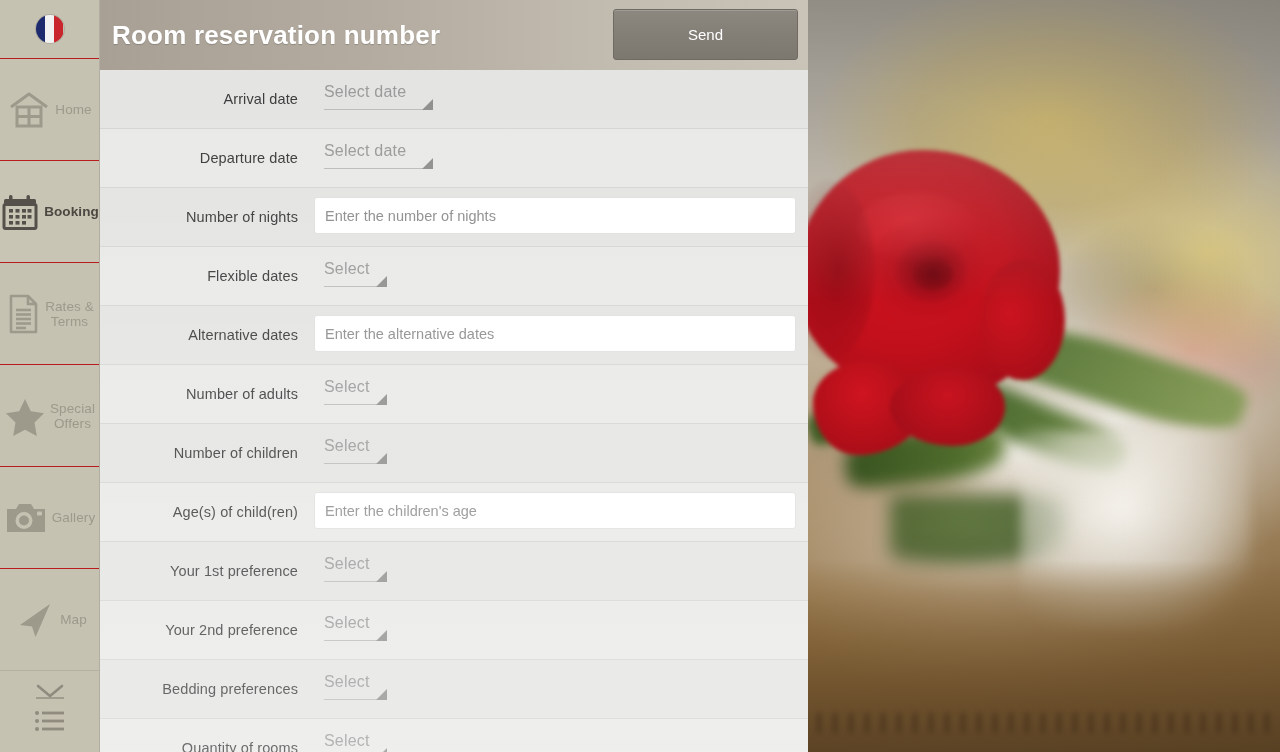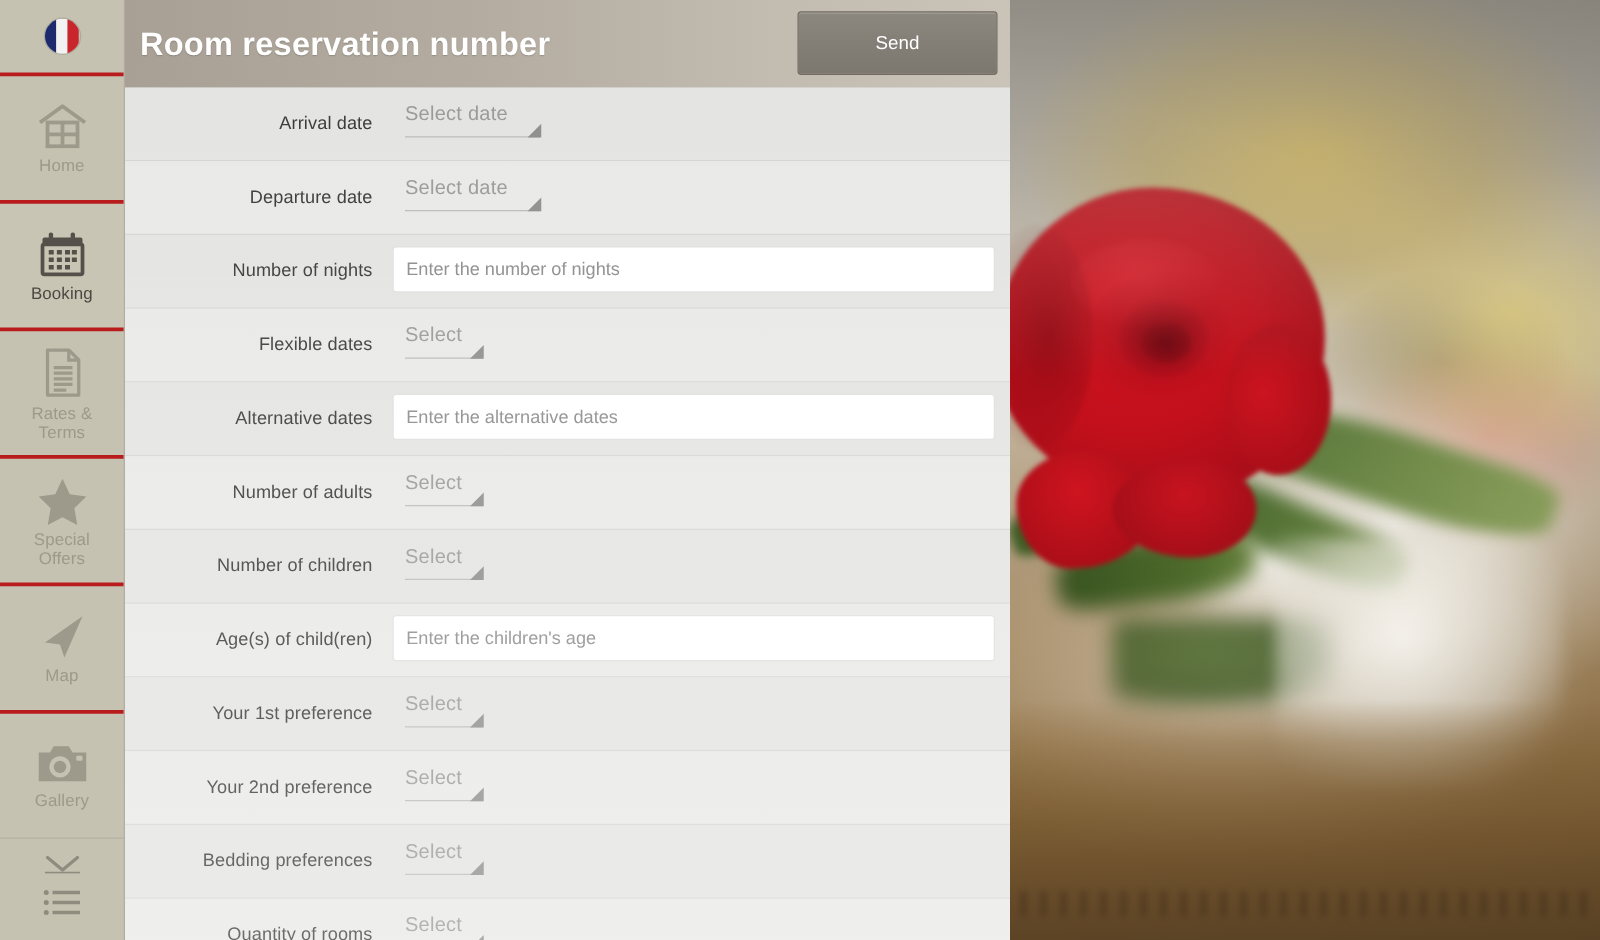--- a/index.html
+++ b/index.html
@@ -185,39 +185,39 @@
     display: flex;
     box-shadow: 0 0 0 1px rgba(0,0,0,0.12);
   }
   .flag-icon i { display: block; flex: 1 1 0; height: 100%; }
   .flag-b { background: #1e2a6e; }
   .flag-w { background: #f2f2f2; }
   .flag-r { background: #c8262c; }
 
   .nav-item {
     height: 102px;
-    border-top: 3px solid #b91c1c;
-    display: flex; flex-direction: column;
+    border-top: 1px solid #b91c1c;
+    display: flex; flex-direction: row;
     align-items: center; justify-content: center;
     gap: 4px;
     color: #9d998b;
     cursor: pointer;
     position: relative;
   }
   .nav-item:first-of-type { border-top: 1px solid #b5b0a2; }
   .nav-item.active { color: #55514a; background: #c9c5b5; }
   .nav-item .nav-ico { display: block; line-height: 0; }
   .nav-item .nav-ico svg { display: block; }
   .nav-label {
     font-size: 13.5px;
     line-height: 15px;
     text-align: center;
     letter-spacing: .1px;
   }
-  .nav-item.active .nav-label { font-weight: normal; color: #4c4841; }
+  .nav-item.active .nav-label { font-weight: bold; color: #4c4841; }
   .nav-more {
     height: 90px;
     border-top: 1px solid #b5b0a2;
     display: flex; flex-direction: column;
     align-items: center; justify-content: flex-start;
     padding-top: 12px; gap: 6px;
     color: #8f8b7e;
     cursor: pointer;
   }
 
@@ -237,21 +237,21 @@
   #panel-title {
     font-size: 26px;
     color: #ffffff;
     padding-left: 12px;
     letter-spacing: .2px;
     text-shadow: 0 1px 1px rgba(0,0,0,0.18);
   }
   #send-button {
     position: absolute;
     right: 10px; top: 9px;
-    width: 160px; height: 51px;
+    width: 185px; height: 51px;
     background: linear-gradient(to bottom, #8d887f 0%, #837e76 50%, #7c776f 100%);
     border: 1px solid #6f6a63;
     border-radius: 3px;
     color: #ffffff;
     font-size: 15px;
     display: flex; align-items: center; justify-content: center;
     cursor: pointer;
     box-shadow: inset 0 1px 0 rgba(255,255,255,0.18);
   }
   #form-rows {
@@ -422,37 +422,37 @@
     <span class="nav-ico">
       <svg width="42" height="40" viewBox="0 0 42 40" fill="currentColor">
         <path d="M21 3 L26.8 15.3 L40 17.2 L30.5 26.6 L32.8 40 L21 33.7 L9.2 40 L11.5 26.6 L2 17.2 L15.2 15.3 Z"></path>
       </svg>
     </span>
     <span class="nav-label" id="nav-label-special">Special<br>Offers</span>
   </div>
 
   <div class="nav-item">
     <span class="nav-ico">
-      <svg width="44" height="40" viewBox="0 0 44 40" fill="currentColor">
-        <path d="M38 4 L8 25 L20 26.5 L23.5 37 Z"></path>
-      </svg>
-    </span>
-    <span class="nav-label">Map</span>
-  </div>
-
-  <div class="nav-item">
-    <span class="nav-ico">
       <svg width="44" height="36" viewBox="0 0 44 36" fill="currentColor">
         <path d="M3 9 H12 L15 4 H27 L30 9 H41 V32 H3 Z"></path>
         <circle cx="20" cy="20.5" r="8.5" fill="#c6c2b2"></circle>
         <circle cx="20" cy="20.5" r="5" fill="currentColor"></circle>
         <rect x="33" y="11.5" width="5" height="4" rx="1" fill="#c6c2b2"></rect>
       </svg>
     </span>
     <span class="nav-label">Gallery</span>
+  </div>
+
+  <div class="nav-item">
+    <span class="nav-ico">
+      <svg width="44" height="40" viewBox="0 0 44 40" fill="currentColor">
+        <path d="M38 4 L8 25 L20 26.5 L23.5 37 Z"></path>
+      </svg>
+    </span>
+    <span class="nav-label">Map</span>
   </div>
 
   <div class="nav-more">
     <span class="nav-ico">
       <svg width="34" height="16" viewBox="0 0 34 16" fill="none" stroke="currentColor" stroke-width="2.6">
         <path d="M5 3 L17 13 L29 3" stroke-linejoin="round" stroke-linecap="round"></path>
         <line x1="3" y1="15" x2="31" y2="15" stroke-width="1.4"></line>
       </svg>
     </span>
     <span class="nav-ico">

